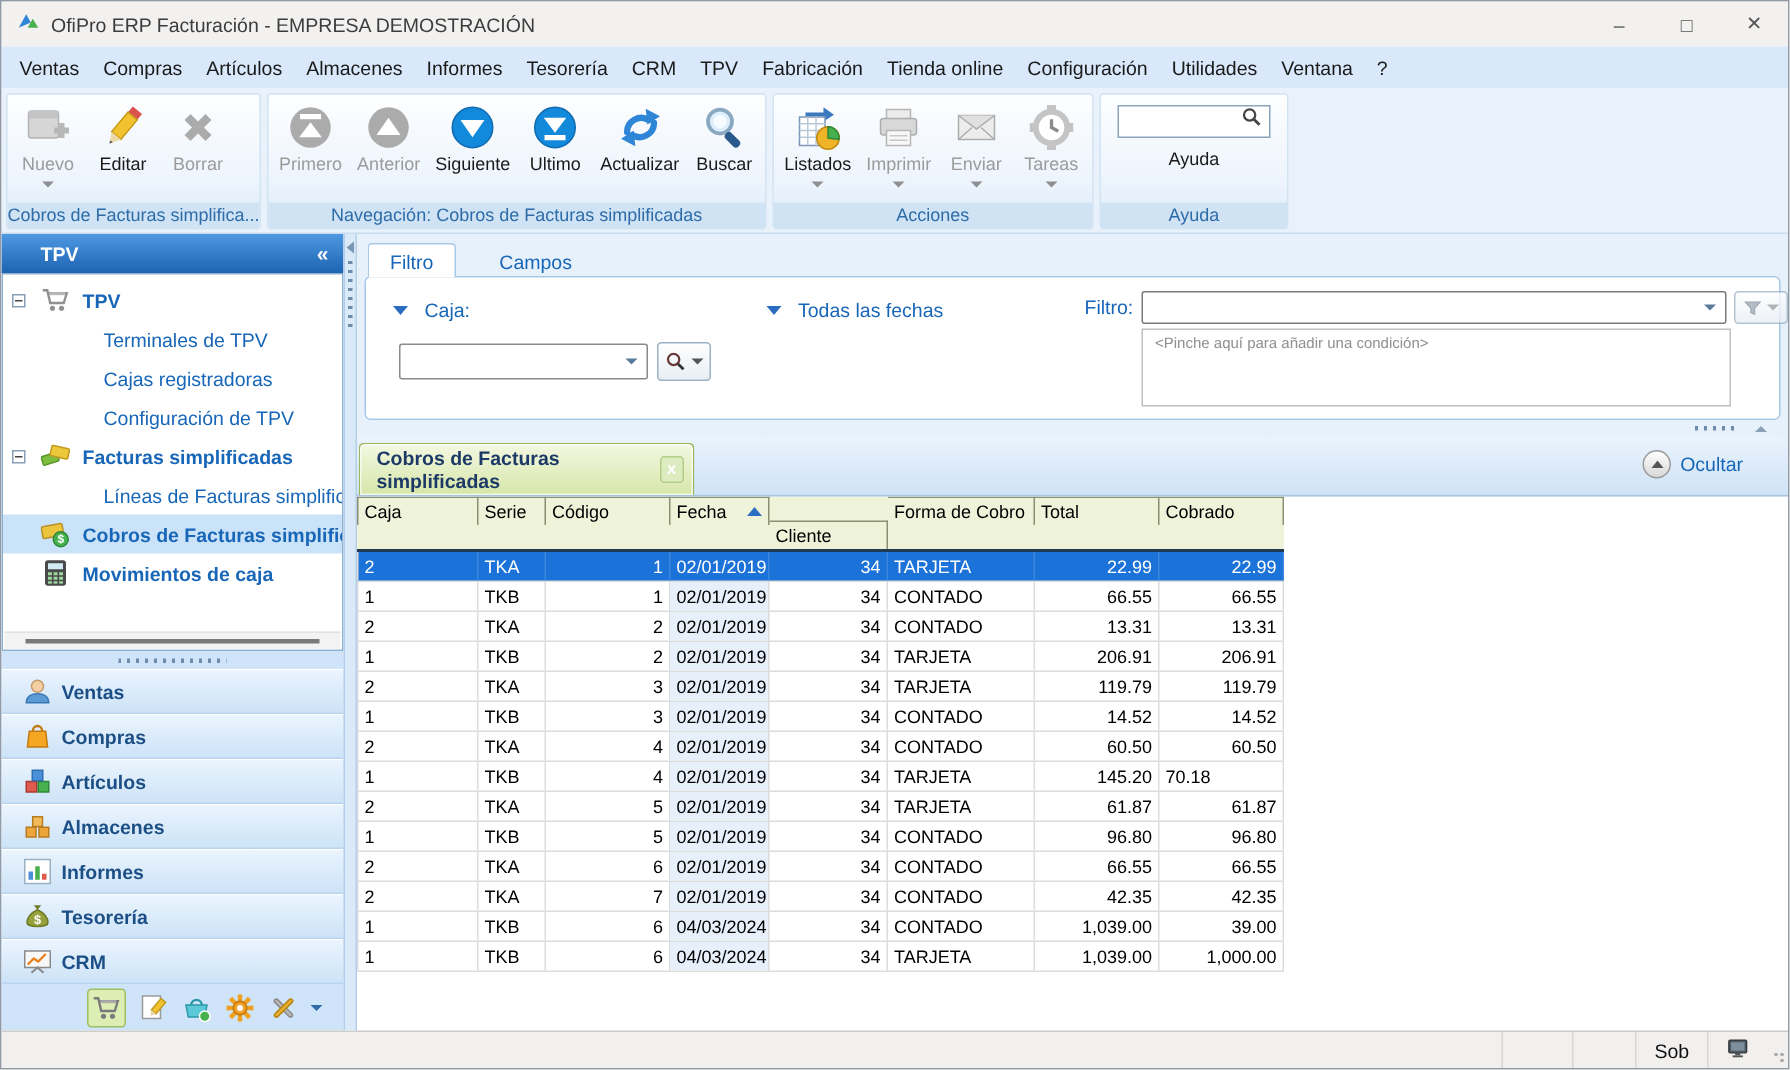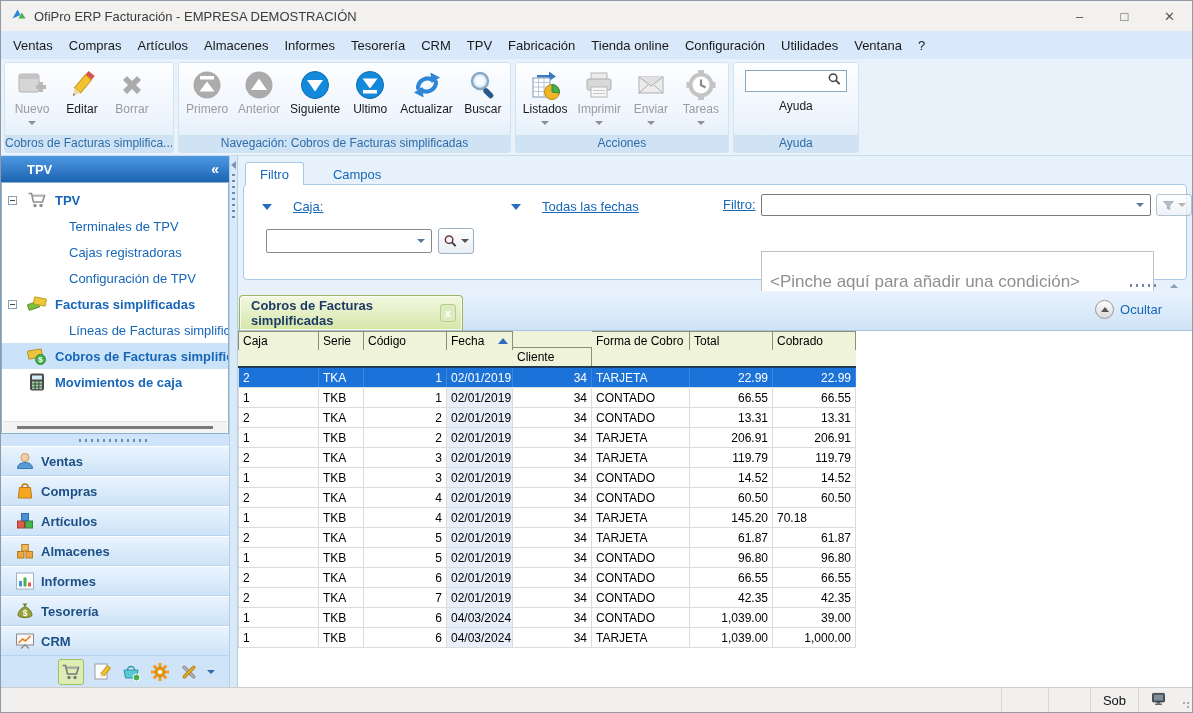--- a/index.html
+++ b/index.html
@@ -64,26 +64,26 @@
   .vsplit { width:9px; flex:0 0 auto; background:#d9e9f8; border-left:1px solid #b5cfe9; border-right:1px solid #b5cfe9; position:relative; }
   .vsplit .arrow { position:absolute; top:5px; left:1px; width:0; height:0; border-top:4px solid transparent; border-bottom:4px solid transparent; border-right:5px solid #7a96b5; }
   .vsplit .dots-v { position:absolute; top:18px; left:2px; width:3px; height:46px; background:repeating-linear-gradient(#6e8cab 0 2px,transparent 2px 6px); }
 
   
   .content { flex:1; display:flex; flex-direction:column; background:#e7f1fc; min-width:0; }
   .filter-tabs { height:28px; flex:0 0 auto; display:flex; align-items:flex-end; padding-left:7px; gap:14px; font-size:13px; }
   .ftab { padding:4px 14px 3px 14px; color:#1766b8; border:1px solid transparent; border-bottom:none; border-radius:3px 3px 0 0; position:relative; top:1px; }
   .ftab.active { background:#fff; border-color:#a9c8e6; z-index:2; }
   .filter-card { margin:0 5px; height:96px; flex:0 0 auto; background:#fff; border:1px solid #a9c8e6; border-radius:4px; position:relative; font-size:13px; }
-  .flabel { color:#1766b8; display:flex; align-items:center; gap:21px; position:absolute;text-decoration:underline; }
+  .flabel { color:#1766b8; display:flex; align-items:center; gap:11px; position:absolute; }
   .tri-down { width:0; height:0; border-left:5px solid transparent; border-right:5px solid transparent; border-top:6px solid #2a6cc0; }
   .combo { border:1px solid #8a8a8a; border-radius:2px; background:#fff; position:absolute; display:flex; align-items:center; }
   .combo .carrow { margin-left:auto; margin-right:6px; width:0; height:0; border-left:4px solid transparent; border-right:4px solid transparent; border-top:4px solid #5a7a9a; }
   .sq-btn { position:absolute; border:1px solid #9ab0c4; border-radius:3px; background:linear-gradient(#fff,#e8eef4); display:flex; align-items:center; justify-content:center; gap:3px; }
-  .cond-box { position:absolute; border:1px solid #c0c0c0; background:#fff; color:#8f8f8f; padding:20px 8px; font-size:17px;margin-top:32px; }
+  .cond-box { position:absolute; border:1px solid #c0c0c0; background:#fff; color:#8f8f8f; padding:4px 8px; font-size:10px; }
   .hsplit { height:11px; flex:0 0 auto; position:relative; }
   .hsplit .dots-h { position:absolute; right:36px; top:4px; width:26px; }
   .hsplit .tri-up-sm { position:absolute; right:14px; top:4px; width:0; height:0; border-left:4px solid transparent; border-right:4px solid transparent; border-bottom:4px solid #8aa0b8; }
 
   .tabstrip { height:40px; flex:0 0 auto; background:linear-gradient(#eaf3fd,#cfe3f6); border-bottom:1px solid #a8c4e0; display:flex; align-items:flex-end; padding-left:1px; position:relative; }
   .doc-tab { height:35px; width:224px; background:linear-gradient(#f3f8e2,#d6e6a8); border:1px solid #9ab55e; border-bottom:none; border-radius:4px 4px 0 0; box-shadow:inset 0 0 0 1px #ffffffaa; display:flex; align-items:center; padding:0 6px 0 11px; font-size:13px; font-weight:bold; color:#1d3a66; }
   .tab-close { margin-left:auto; width:18px; height:18px; background:#dcebc0; border:1px solid #b4cf8a; border-radius:3px; color:#fff; font-size:11px; font-weight:bold; display:flex; align-items:center; justify-content:center; }
   .hide-btn { position:absolute; right:30px; top:9px; display:flex; align-items:center; gap:6px; color:#1766b8; font-size:13px; }
   .circ { width:19px; height:19px; border-radius:50%; border:1px solid #9a9a9a; background:linear-gradient(#ffffff,#d8d8d8); display:flex; align-items:center; justify-content:center; }
   .tri-up { width:0; height:0; border-left:4px solid transparent; border-right:4px solid transparent; border-bottom:5px solid #555; }

